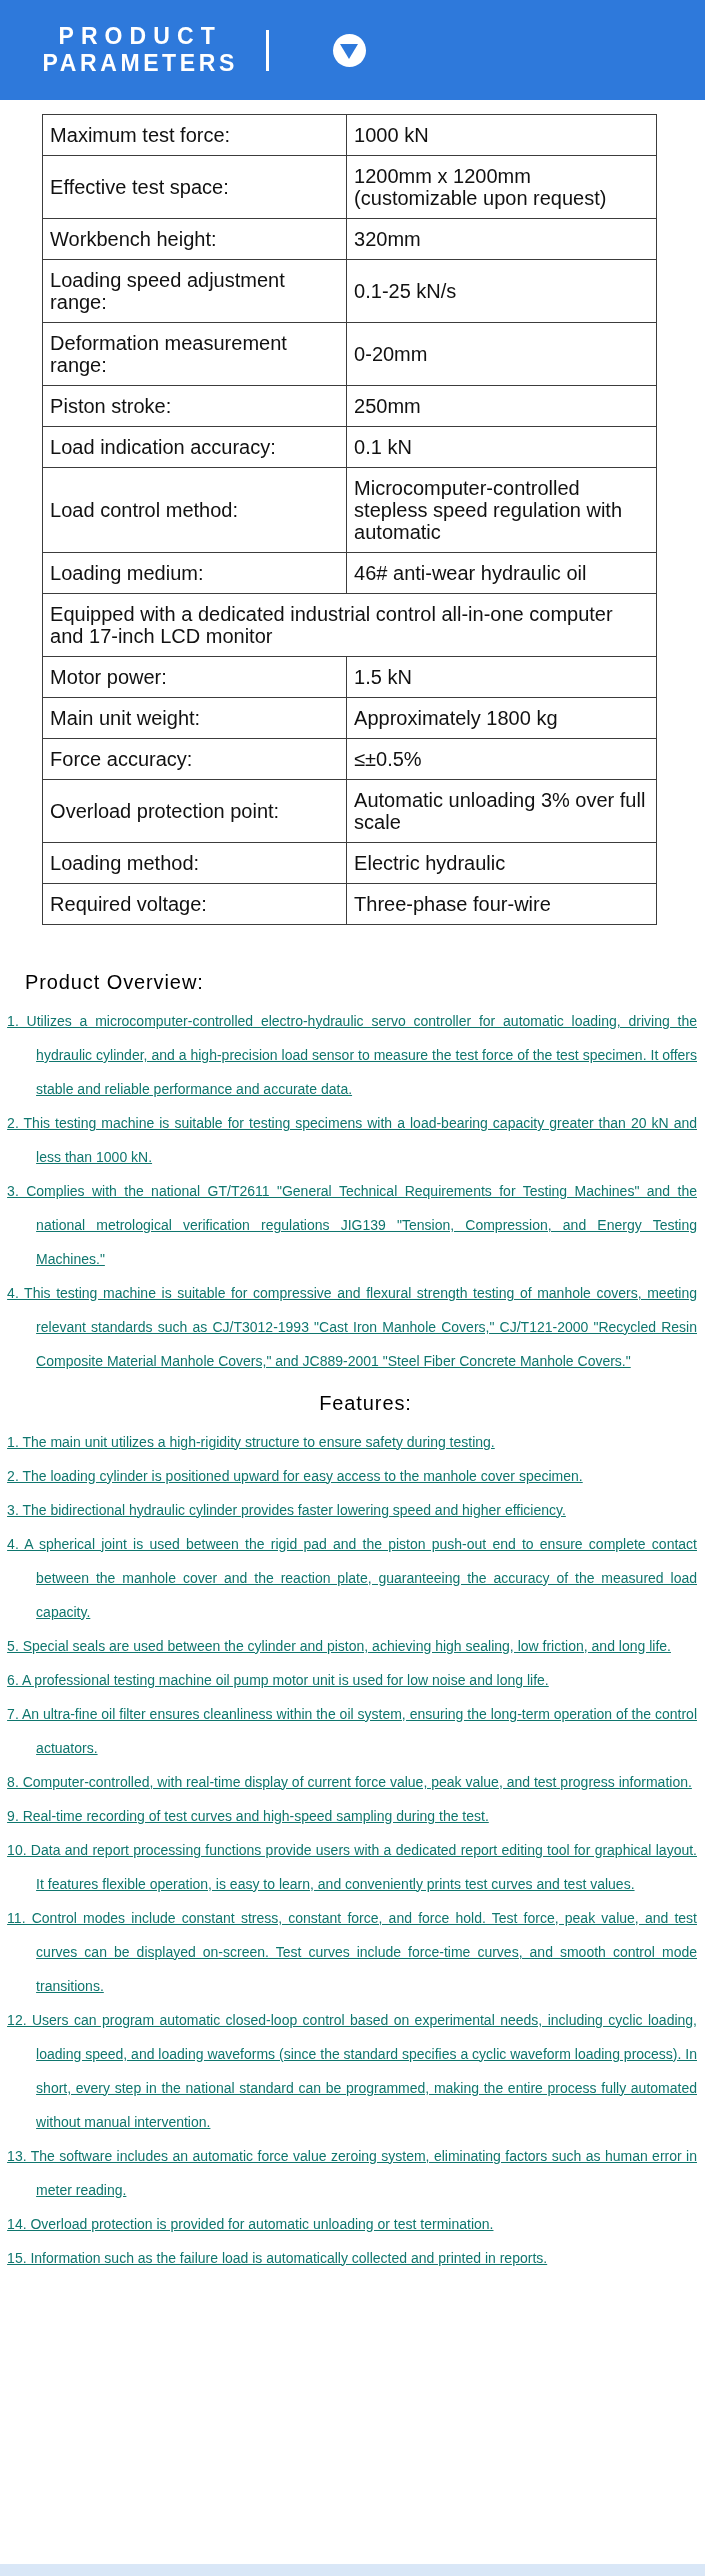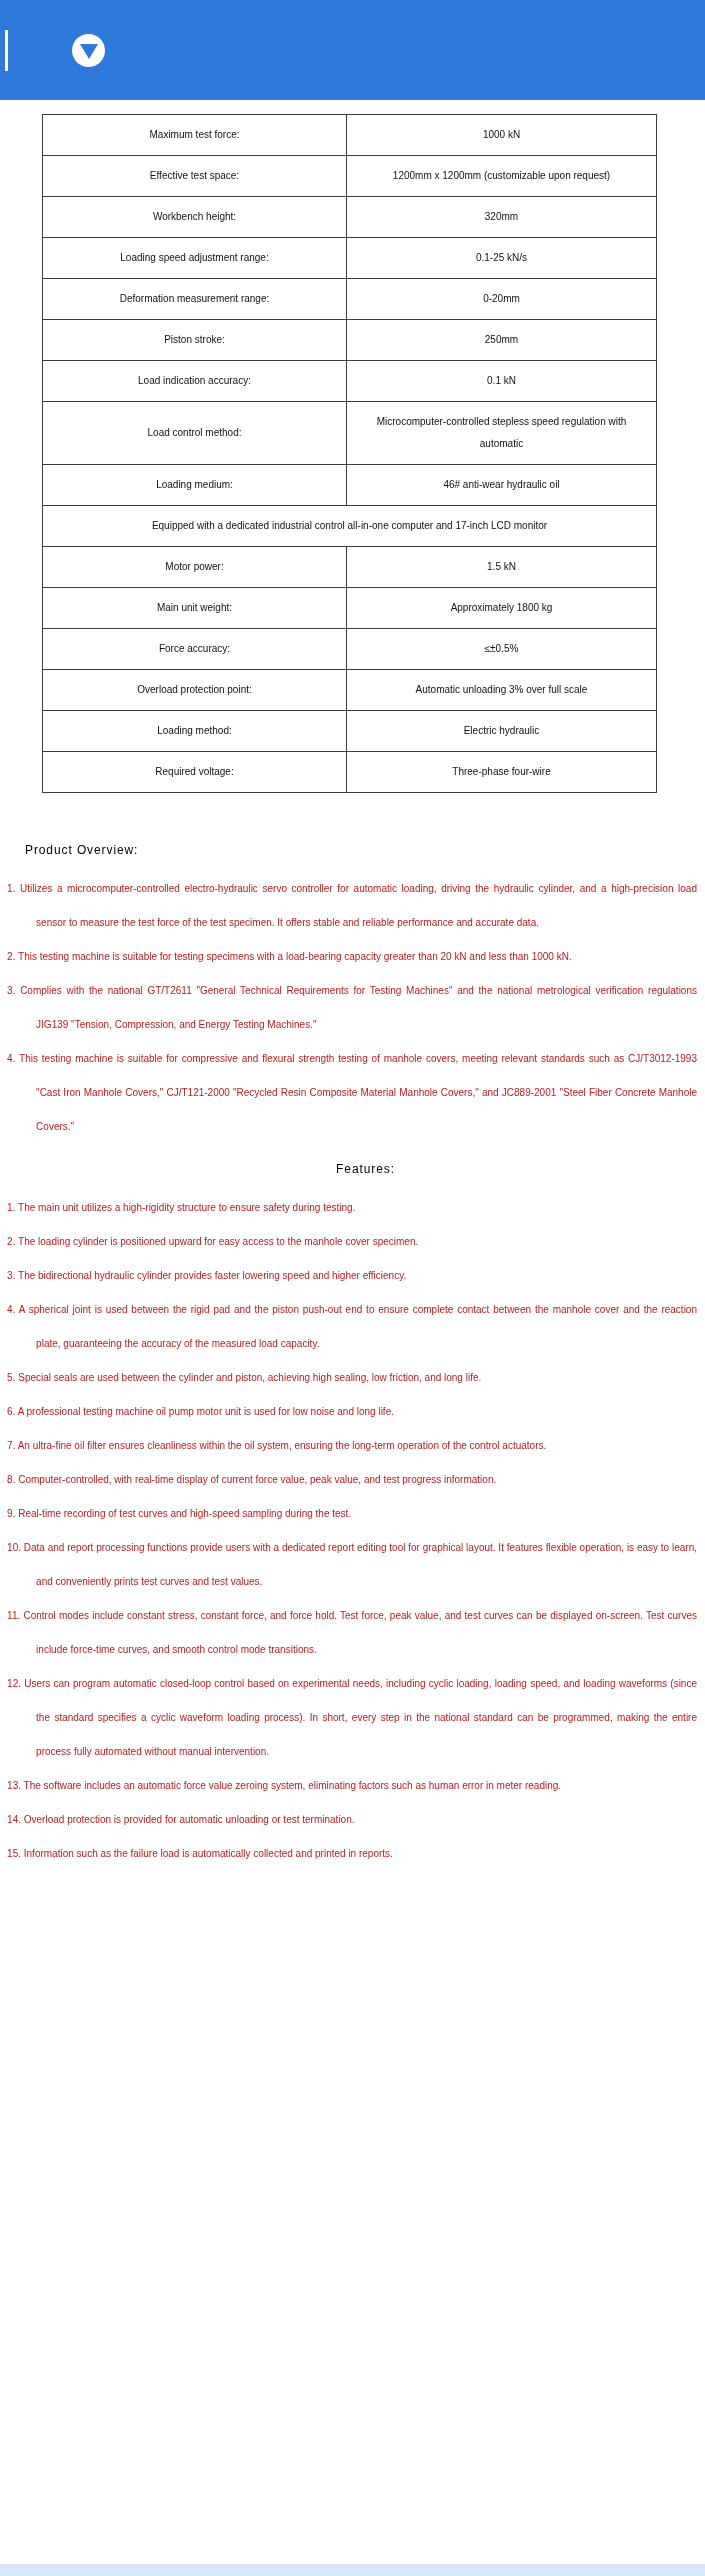--- a/index.html
+++ b/index.html
@@ -67,62 +67,66 @@
 
   
   table.spec {
     border-collapse: collapse;
     margin: 14.3px 0 0 42px;
     width: 614px;
     table-layout: fixed;
   }
   table.spec td {
     border: 0.9px solid #3c3c3c;
-    font-size: 10px;
+    font-size: 20px;
     line-height: 22px;
     padding: 9px 7.1px;
     vertical-align: middle;
     color: #111;
-    text-align: center;
   }
   table.spec td.c1 { width: 304px; }
   table.spec td.c2 { width: 310px; }
   table.spec { border: 1.8px solid #2b2b2b; }
 
   
   .section-heading {
-    font-size: 12px;
+    font-size: 20px;
     line-height: 36px;
     letter-spacing: 0.9px;
     color: #000;
   }
   .oh { margin: 39px 0 3.6px 25px; }
   .fh { margin: 7.1px 0 3.6px 25px; text-align: center; }
   .plist { padding: 0 9px 0 7.1px; }
   .plist .pitem {
-    font-size: 10px;
+    font-size: 14px;
     line-height: 34px;
     text-align: justify;
     padding-left: 29px;
     text-indent: -29px;
-    color: #b91c1c;
+    color: #0f766e;
+    text-decoration: underline;
   }
 
   .bottom-strip {
     position: absolute;
     left: 0; bottom: 0;
     width: 100%;
     height: 11.6px;
     background: #d9e7f7;
   }
 </style>
 </head>
 <body>
 
 <div class="hdr">
+  <div class="hdr-title">
+    <div class="l1">PRODUCT</div>
+    <div class="l2">PARAMETERS</div>
+  </div>
   <div class="hdr-divider"></div>
   <div class="badge-icon">
     <div class="tri"></div>
   </div>
 </div>
 
 <table class="spec">
   <tbody>
       <tr>
     <td class="c1">Maximum test force:</td>

